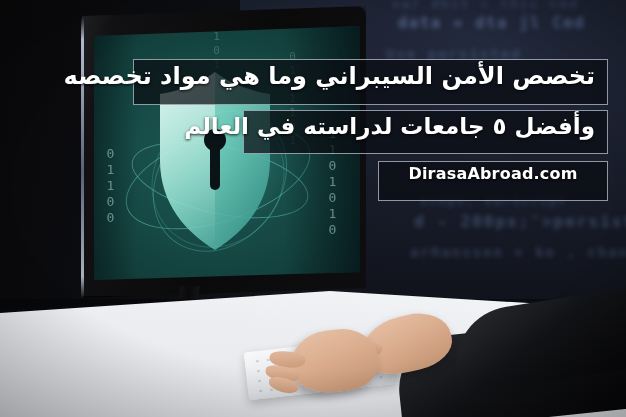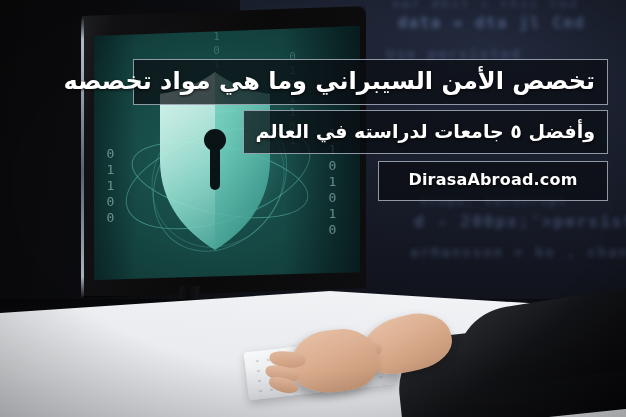--- a/index.html
+++ b/index.html
@@ -91,30 +91,30 @@
     box-shadow:-3px 4px 9px rgba(0,0,0,.26);}
   .hand-right{left:360px;top:316px;width:92px;height:56px;
     border-radius:52% 44% 44% 50%/62% 52% 46% 44%;transform:rotate(-13deg);
     box-shadow:-2px 4px 9px rgba(0,0,0,.26);}
   .finger{position:absolute;background:linear-gradient(170deg,#e3bba0,#c99878);border-radius:40% 40% 50% 50%;}
   .sleeve{position:absolute;background:linear-gradient(150deg,#2b2c31 0%,#121316 45%,#050507 100%);}
   .sleeve-a{left:398px;top:328px;width:240px;height:92px;border-radius:54px 12px 0 0;transform:rotate(-6deg);}
   .sleeve-b{left:452px;top:300px;width:200px;height:80px;border-radius:60px 14px 0 0;transform:rotate(-9deg);}
 
   
-  .textbox{position:absolute;display:flex;align-items:center;justify-content:flex-end;
+  .textbox{position:absolute;display:flex;align-items:flex-start;justify-content:flex-end;
     background:rgba(10,12,18,.72);
     border:1.3px solid rgba(196,204,220,.72);
     box-sizing:border-box;padding:2px 12px 5px 12px;}
   .textbox span{color:#ffffff;font-weight:700;white-space:nowrap;
     text-shadow:0 1px 3px rgba(0,0,0,.85);}
   .tb-line1{left:133px;top:59px;width:475px;height:46px;}
   .tb-line1 span{font-size:24px;direction:rtl;}
   .tb-line2{left:243px;top:110px;width:365px;height:44px;}
-  .tb-line2 span{font-size:19px;direction:rtl;}
+  .tb-line2 span{font-size:23px;direction:rtl;}
   .tb-site{left:378px;top:161px;width:230px;height:40px;justify-content:center;}
   .tb-site span{font-size:16px;letter-spacing:.2px;}
 </style>
 </head>
 <body>
 
 <div id="stage">
 
   <div class="bg-base"></div>
   <div class="bg-wall-left"></div>

